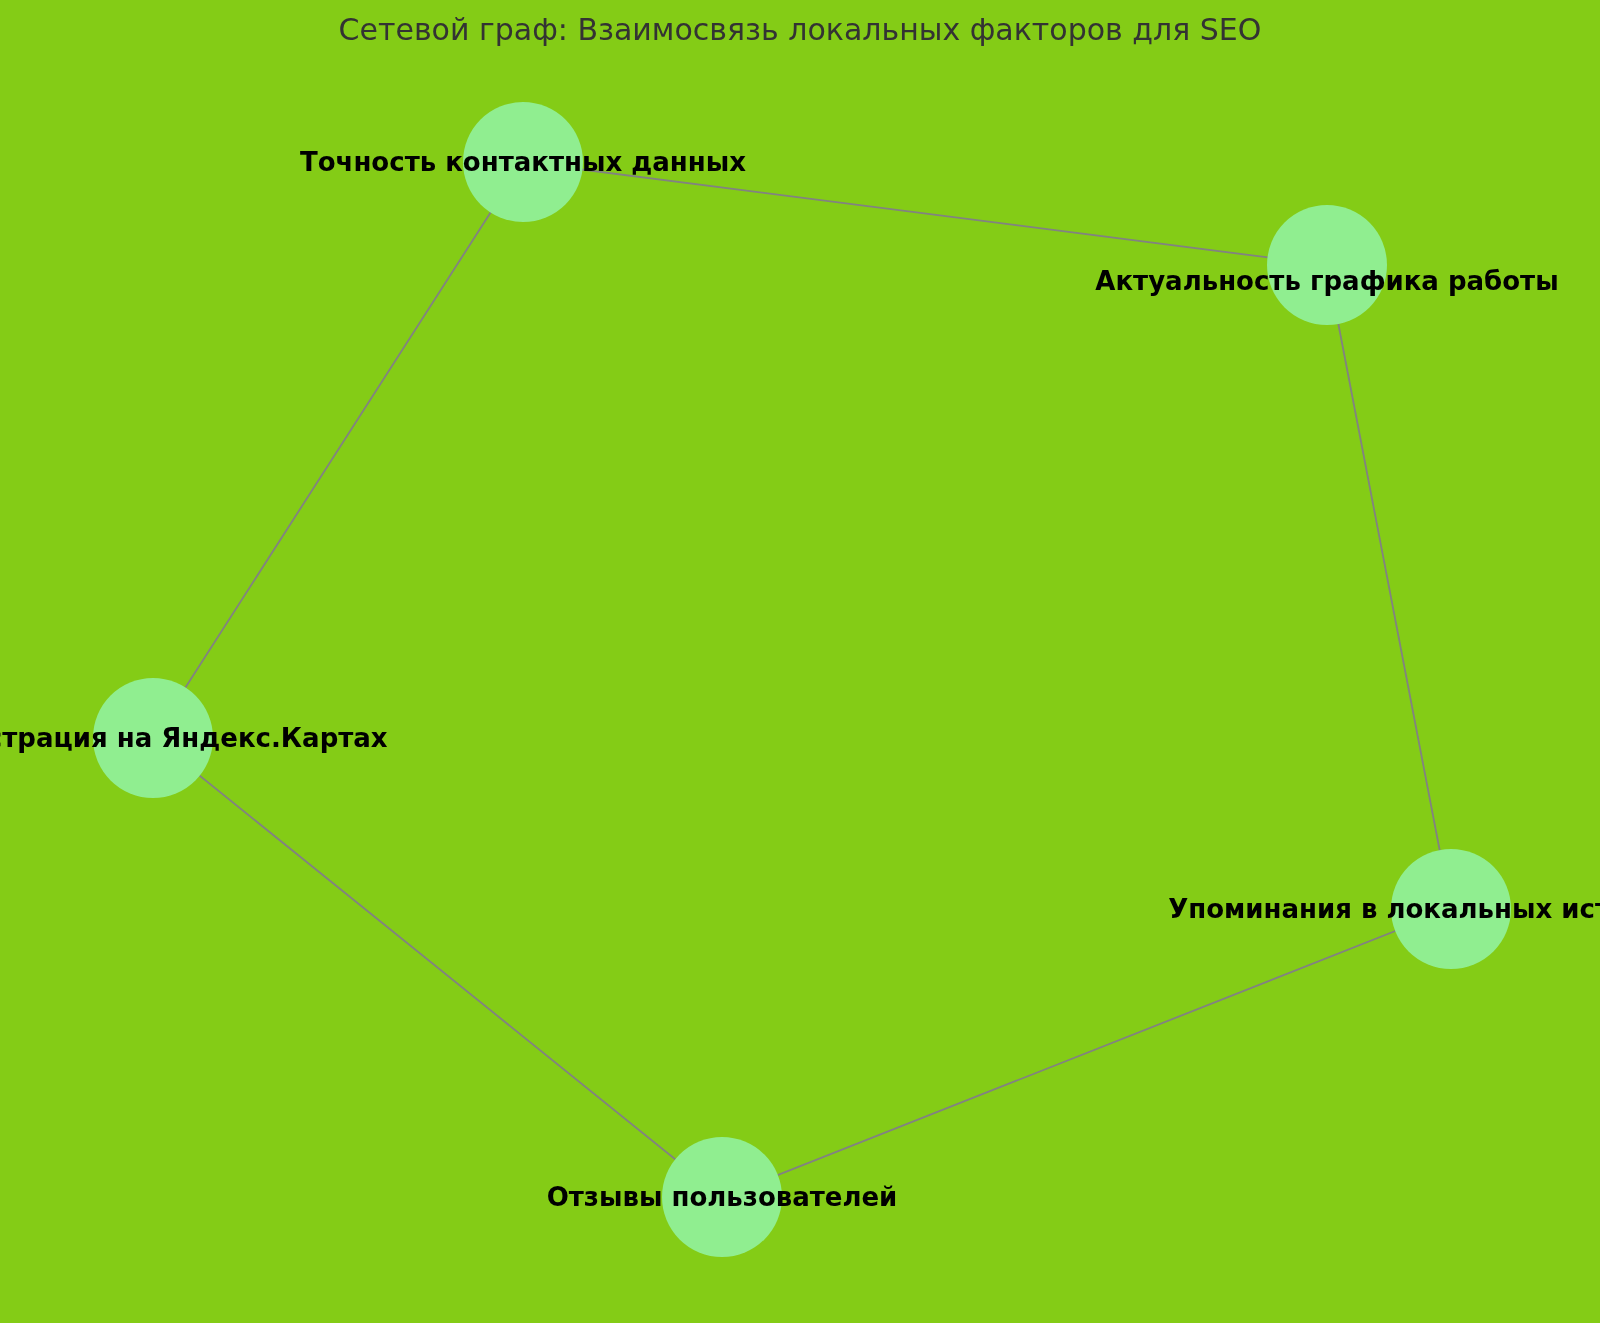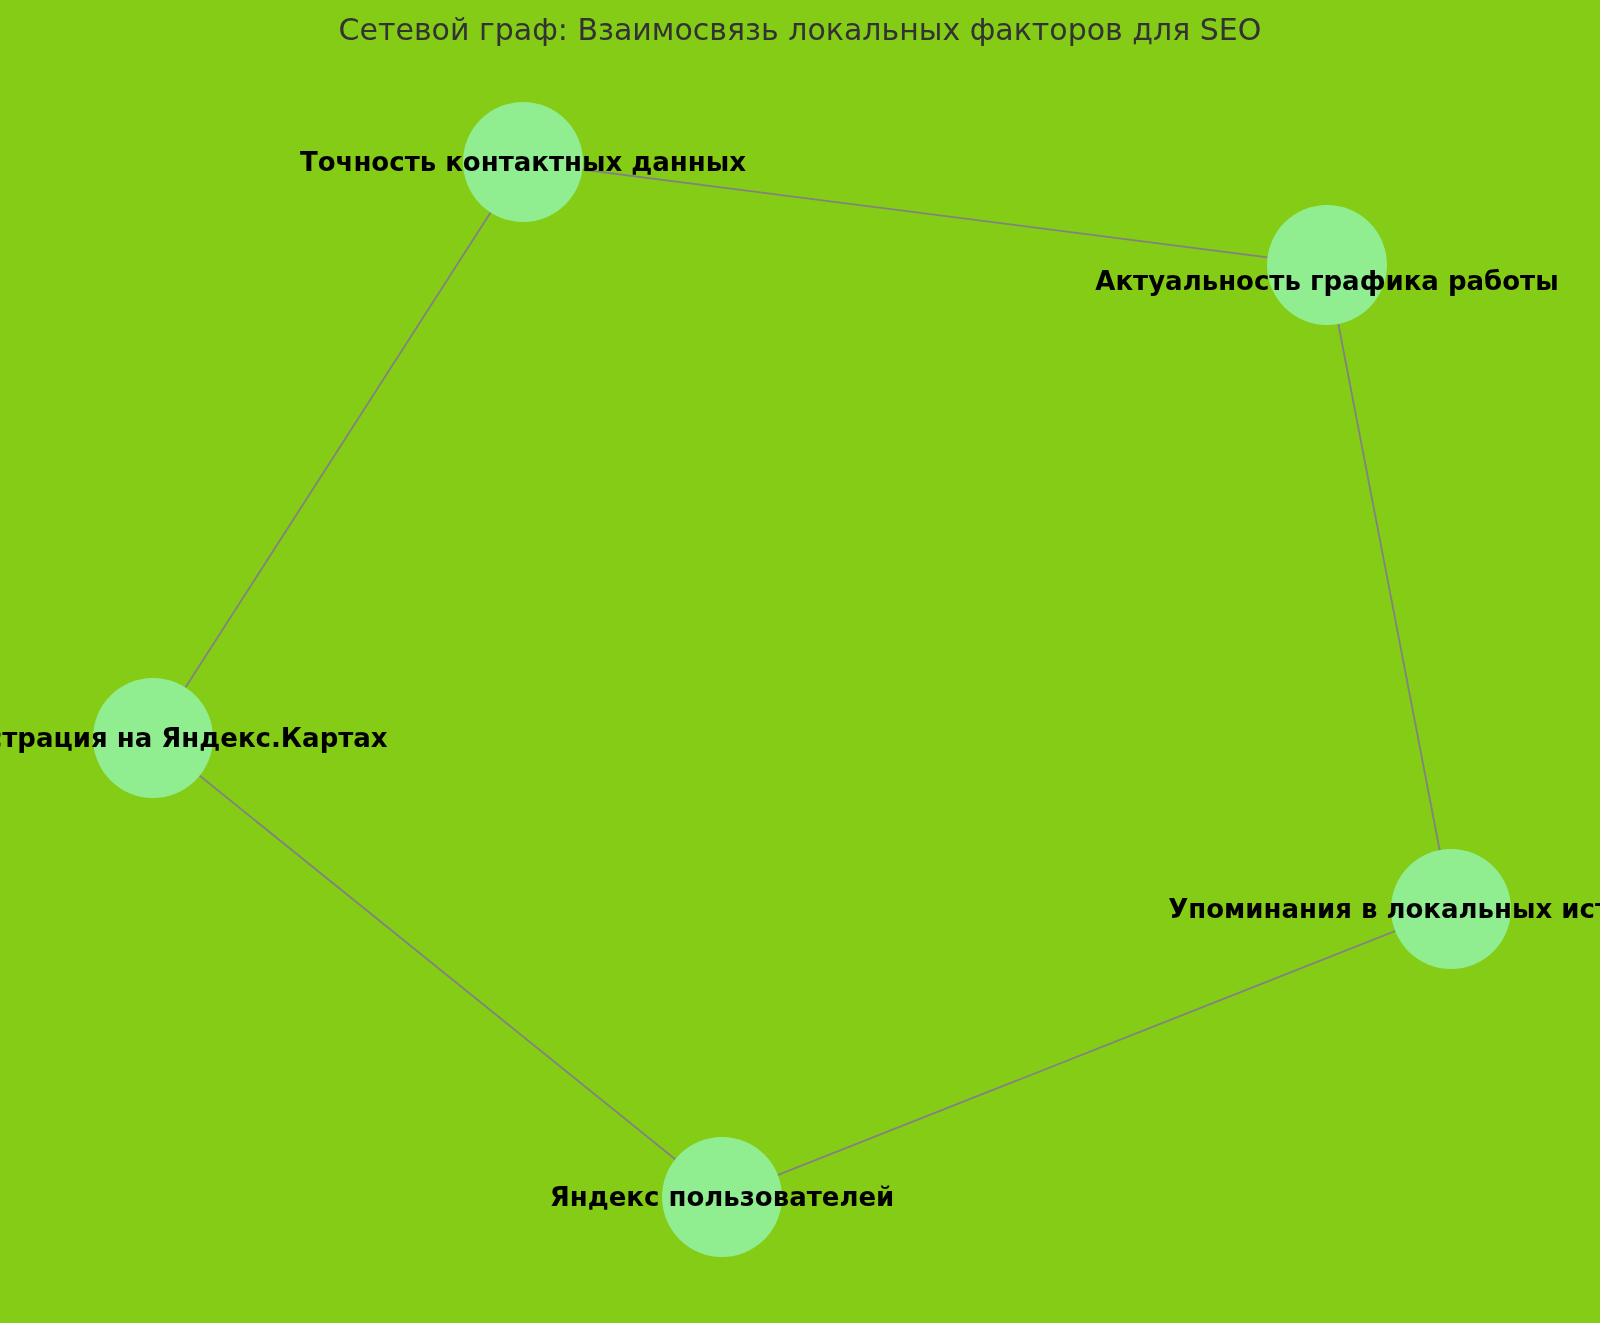--- a/index.html
+++ b/index.html
@@ -56,15 +56,15 @@
       <circle cx="1327" cy="265" r="60" fill="#90EE90"></circle>
       <circle cx="153" cy="738" r="60" fill="#90EE90"></circle>
       <circle cx="1451" cy="909" r="60" fill="#90EE90"></circle>
       <circle cx="722" cy="1197" r="60" fill="#90EE90"></circle>
     </svg>
   <div id="labels-layer">
       <div class="node-label" style="left: 523px; top: 162px; color: rgb(0, 0, 0); text-align: center;">Точность контактных данных</div>
       <div class="node-label" style="left: 1327px; top: 265px; color: rgb(0, 0, 0); margin-top: 16px;">Актуальность графика работы</div>
       <div class="node-label" style="left: 153px; top: 738px; color: rgb(0, 0, 0);">Регистрация на Яндекс.Картах</div>
       <div class="node-label" style="left: 1451px; top: 909px; color: rgb(0, 0, 0);">Упоминания в локальных источниках</div>
-      <div class="node-label" style="left: 722px; top: 1197px; color: rgb(0, 0, 0);">Яндекс пользователей</div>
+      <div class="node-label" style="left: 722px; top: 1197px; color: rgb(0, 0, 0);">Отзывы пользователей</div>
     </div>
 </div>
 
 </body></html>

